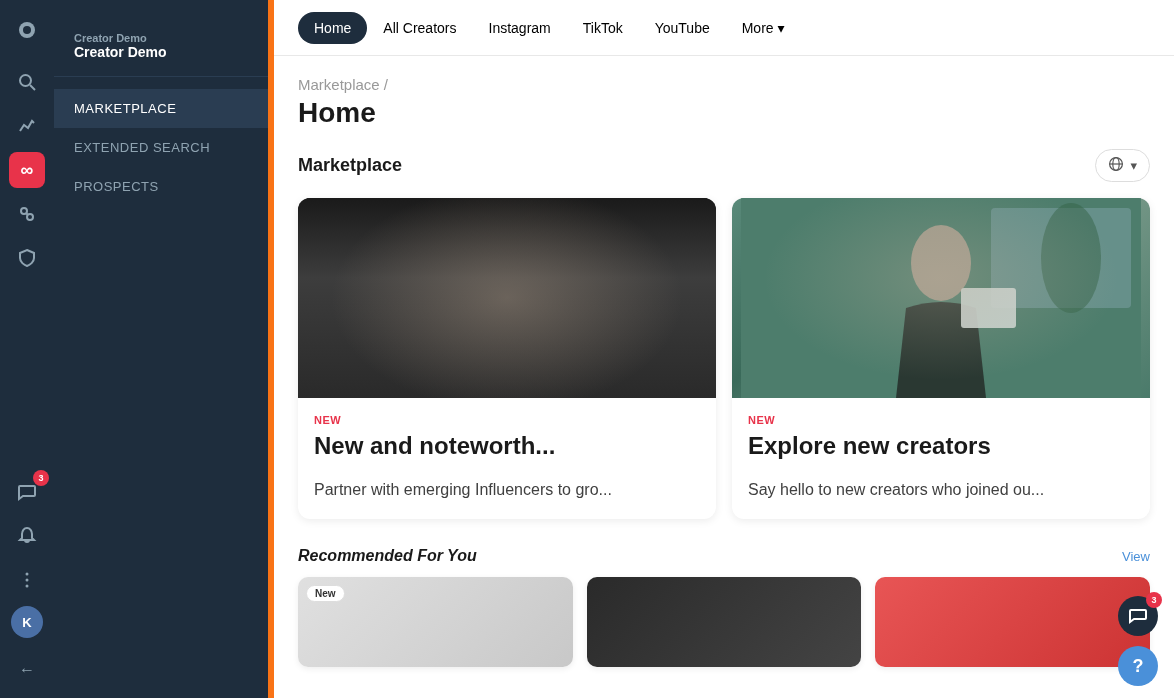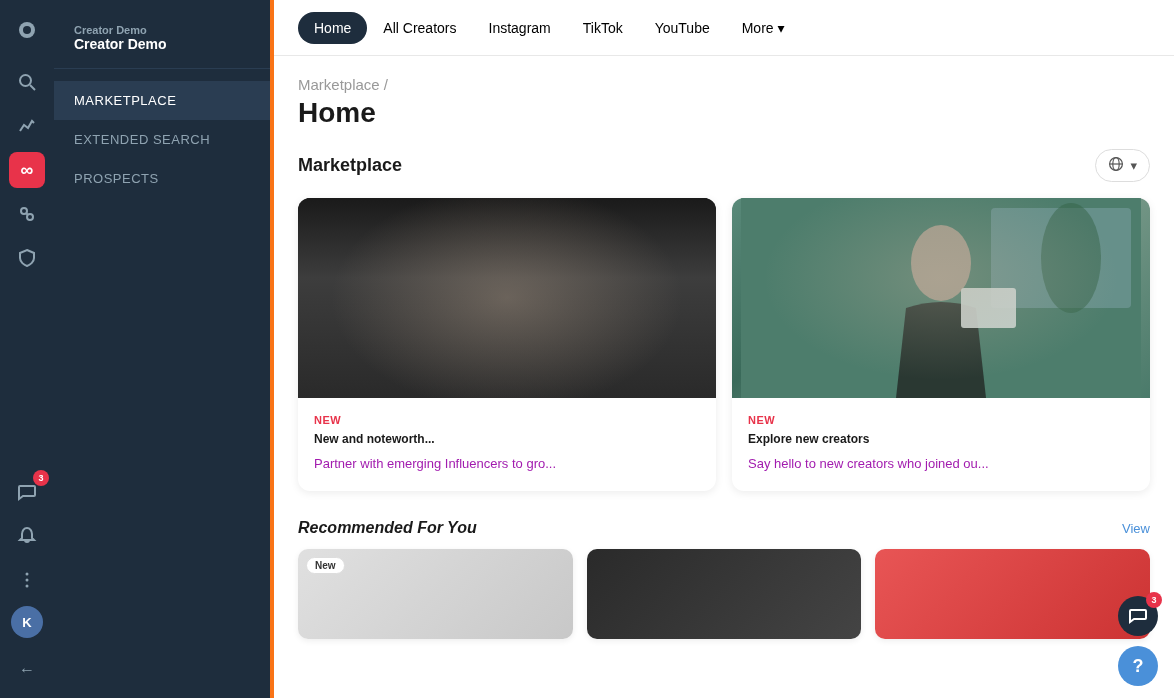--- a/index.html
+++ b/index.html
@@ -54,23 +54,23 @@
       display: flex; align-items: center; justify-content: center;
       font-size: 13px;
       font-weight: 600;
       cursor: pointer;
     }
 
     
     .sidebar {
       width: 220px;
       background: #1e2d3d;
-      border-right: 4px solid #f97316;
+      border-right: 6px solid #f97316;
       flex-shrink: 0;
-      padding-top: 8px;
+      padding-top: 16px;
     }
     .sidebar-brand {
       padding: 16px 20px;
       color: white;
       font-size: 14px;
       font-weight: 600;
       border-bottom: 1px solid #2a3d52;
     }
     .sidebar-nav { padding: 12px 0; }
     .sidebar-item {
@@ -218,28 +218,28 @@
     }
     .card-tag {
       font-size: 11px;
       font-weight: 700;
       color: #e8334a;
       letter-spacing: 0.5px;
       margin-bottom: 6px;
       text-transform: uppercase;
     }
     .card-title {
-      font-size: 12px;
+      font-size: 24px;
       font-weight: 700;
       color: #1a1a1a;
-      margin-bottom: 10px;
+      margin-bottom: 21px;
     }
     .card-desc {
-      font-size: 13px;
-      color: #a21caf;
+      font-size: 16px;
+      color: #404040;
     }
 
     
     .recommended-header {
       display: flex;
       align-items: center;
       justify-content: space-between;
       margin-bottom: 12px;
     }
     .recommended-title {

